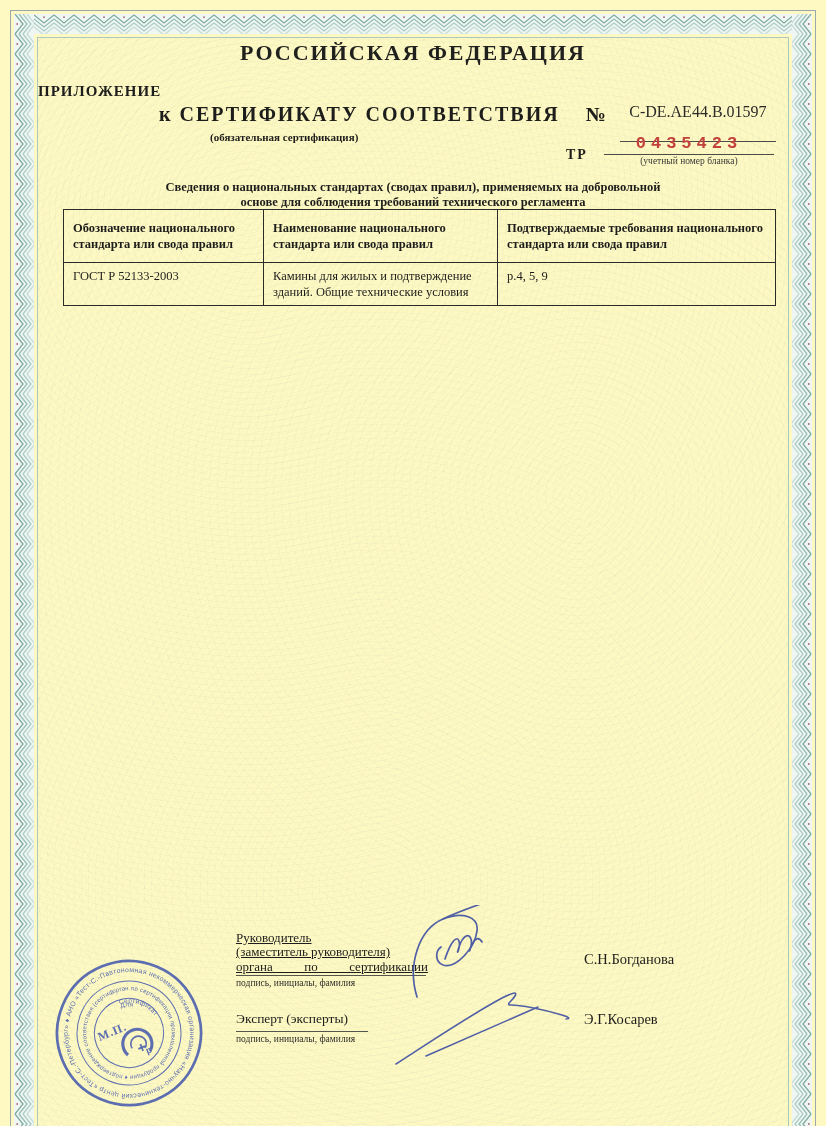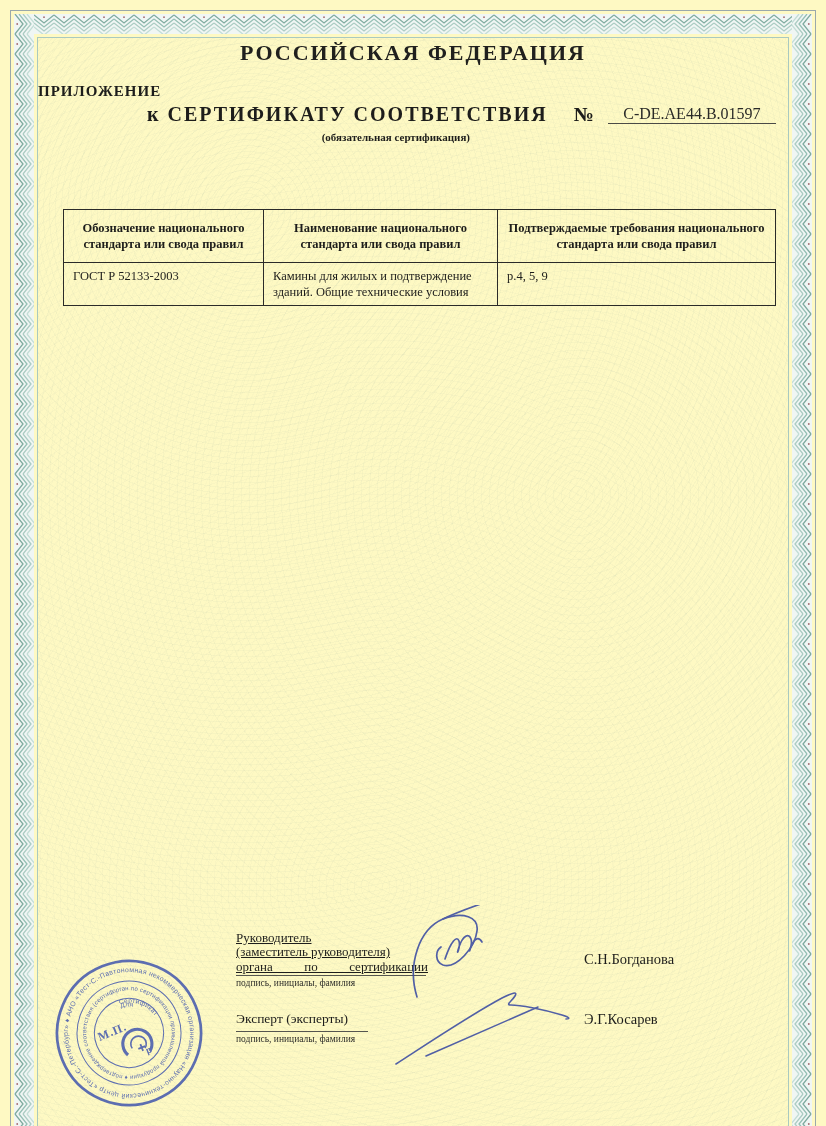--- a/index.html
+++ b/index.html
@@ -24,41 +24,41 @@
       repeating-radial-gradient(circle at 28% 16%, rgba(130,160,150,0.055) 0 1px, transparent 1px 6px),
       repeating-radial-gradient(circle at 72% 42%, rgba(130,160,150,0.05) 0 1px, transparent 1px 8px),
       repeating-radial-gradient(circle at 45% 78%, rgba(140,152,160,0.045) 0 1px, transparent 1px 7px),
       repeating-linear-gradient(115deg, rgba(150,170,160,0.035) 0 1px, transparent 1px 5px);
   }
   
   .t-fed{position:absolute;left:38px;right:38px;top:40px;text-align:center;
     font-size:22px;font-weight:bold;letter-spacing:2px;color:#20201e;}
   .t-app{position:absolute;left:38px;right:38px;top:83px;text-align:left;
     font-size:15px;font-weight:bold;letter-spacing:1px;}
-  .cert-row{position:absolute;left:147px;right:50px;top:103px;display:flex;align-items:center;}
+  .cert-row{position:absolute;left:159px;right:50px;top:103px;display:flex;align-items:flex-start;}
   .cert-line{font-size:20px;font-weight:bold;letter-spacing:2px;white-space:nowrap;}
   .num-sign{font-size:20px;font-weight:bold;margin-left:26px;}
   .num-field{flex:1;margin-left:14px;border-bottom:1px solid #4a4a46;
-    text-align:center;font-size:16px;padding-bottom:0;color:#2a2a28;}
-  .oblig{position:absolute;left:210px;width:260px;top:131px;text-align:right;
+    text-align:center;font-size:16px;padding-bottom:20px;color:#2a2a28;}
+  .oblig{position:absolute;left:210px;width:260px;top:131px;text-align:left;
     font-size:11px;font-weight:bold;}
   .tr-row{position:absolute;left:566px;right:52px;top:134px;display:flex;align-items:flex-end;}
   .tr-label{font-size:14px;font-weight:bold;letter-spacing:2px;padding-bottom:3px;}
   .blank-wrap{flex:1;margin-left:16px;}
   .blank-num{border-bottom:1px solid #4a4a46;text-align:center;
     font-family:"Liberation Mono", monospace;font-weight:bold;font-size:17px;
     letter-spacing:5px;color:#c2413c;padding-bottom:1px;}
   .blank-cap{text-align:center;font-size:9.5px;color:#3a3a36;padding-top:1px;}
   .intro{position:absolute;left:70px;right:70px;top:180px;text-align:center;
     font-size:12.5px;font-weight:bold;line-height:1.18;}
   
   table.std{position:absolute;left:63px;top:209px;width:712px;border-collapse:collapse;
     table-layout:fixed;font-size:12.5px;}
   table.std th, table.std td{border:1.5px solid #2b2b28;padding:5px 9px;line-height:1.28;}
-  table.std th{font-weight:bold;text-align:center;vertical-align:middle;height:42px;}
+  table.std th{font-weight:bold;text-align:left;vertical-align:middle;height:42px;}
   table.std td{vertical-align:top;}
   .row1 td{height:44px;}
   .row2 td{height:32px;}
   
   .sig-label{position:absolute;font-size:13px;line-height:1.1;}
   .role-head{left:236px;top:931px;width:192px;text-decoration:underline;}
   .role-head .j{text-align:justify;text-align-last:justify;}
   .uline{position:absolute;height:1px;background:#55554f;}
   .ul-head{left:236px;top:975px;width:190px;}
   .cap{position:absolute;font-size:9.5px;color:#2e2e2a;}
@@ -135,21 +135,32 @@
   <div class="t-fed">РОССИЙСКАЯ ФЕДЕРАЦИЯ</div>
   <div class="t-app">ПРИЛОЖЕНИЕ</div>
 
   <div class="cert-row">
     <span class="cert-line">к СЕРТИФИКАТУ СООТВЕТСТВИЯ</span>
     <span class="num-sign">№</span>
     <span class="num-field">C-DE.AE44.B.01597</span>
   </div>
   <div class="oblig">(обязательная сертификация)</div>
 
-
+  <div class="tr-row">
+    <span class="tr-label">ТР</span>
+    <span class="blank-wrap">
+      <span class="blank-num" style="display:block">0435423</span>
+      <span class="blank-cap" style="display:block">(учетный номер бланка)</span>
+    </span>
+  </div>
+
+  <div class="intro">
+    <div>Сведения о национальных стандартах (сводах правил), применяемых на добровольной</div>
+    <div>основе для соблюдения требований технического регламента</div>
+  </div>
 
   <table class="std">
     <colgroup>
         <col style="width:200px">
         <col style="width:234px">
         <col style="width:278px">
       </colgroup>
     <thead>
       <tr>
         <th>Обозначение национального стандарта или свода правил</th>

